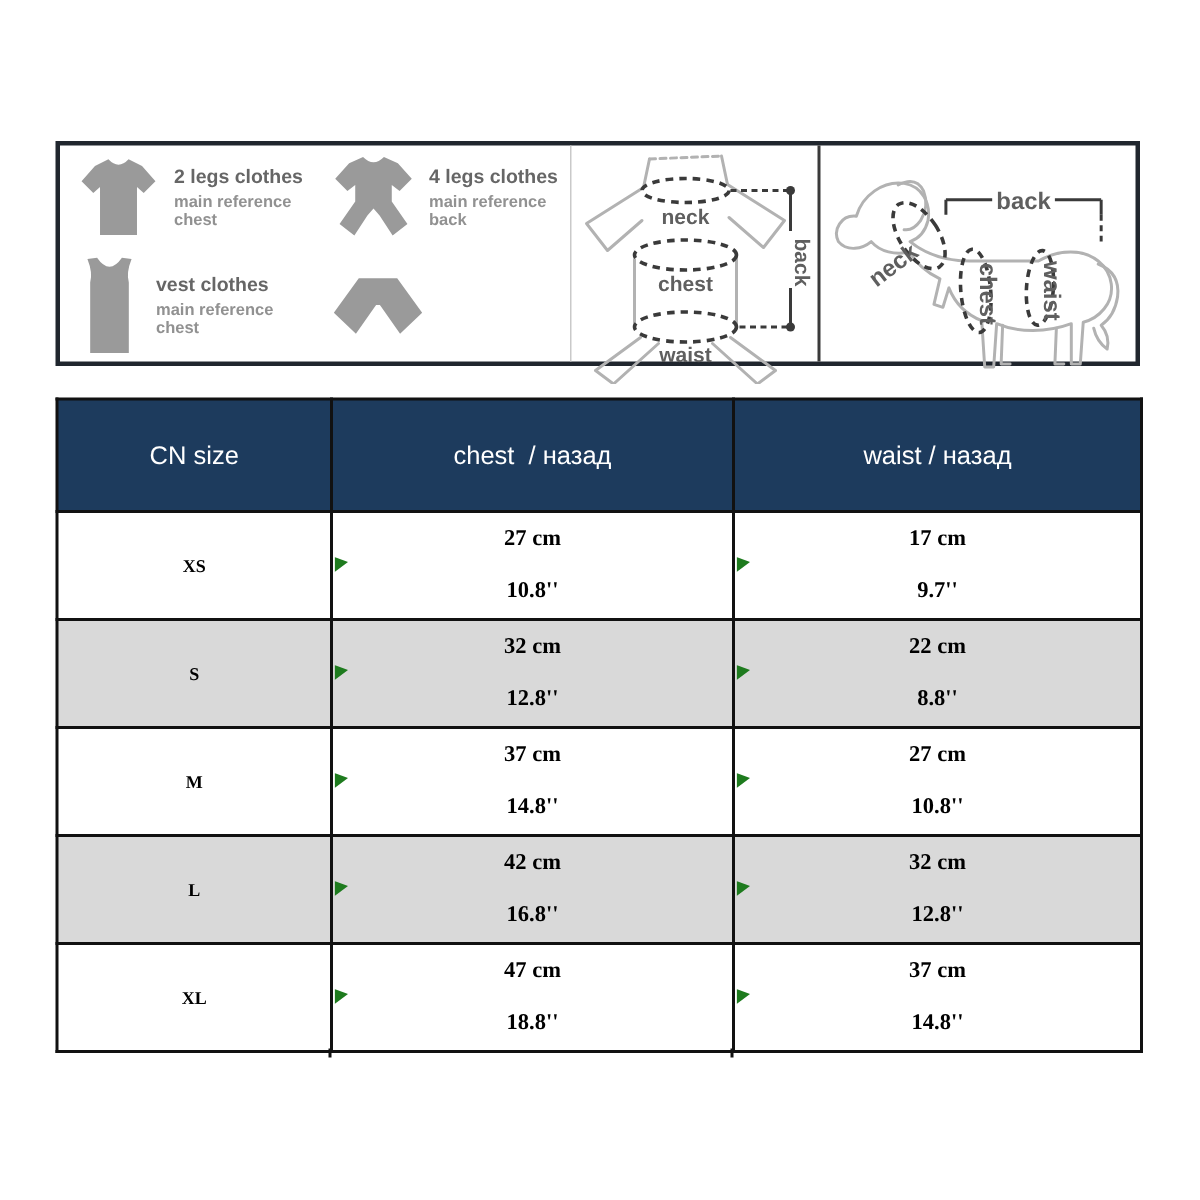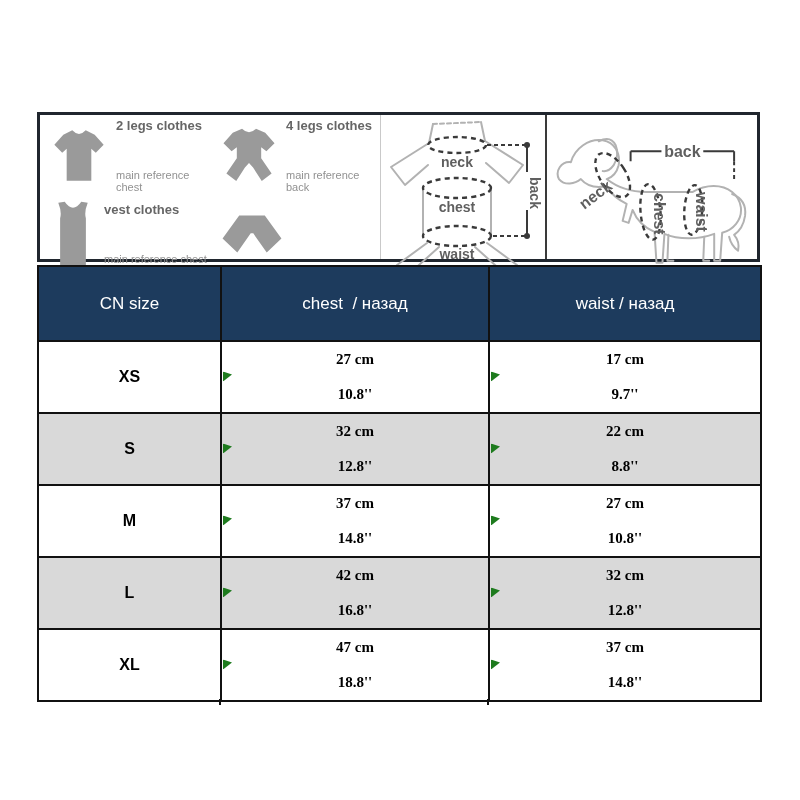--- a/index.html
+++ b/index.html
@@ -1,46 +1,46 @@
 <!DOCTYPE html>
 <html><head>
 <meta charset="utf-8">
 <style>
   html,body{margin:0;padding:0;background:#fff;}
   .page{position:relative;width:800px;height:800px;background:#fff;
         font-family:"Liberation Sans","DejaVu Sans",sans-serif;overflow:hidden;}
 
   
-  .top-panel{position:absolute;left:37px;top:112px;width:723px;height:150px;
+  .top-panel{position:absolute;left:37px;top:94px;width:723px;height:150px;
              border:3px solid #20262e;box-sizing:border-box;background:#fff;display:flex;}
   .clothes-grid{width:344px;display:grid;grid-template-columns:1fr 1fr;grid-template-rows:1fr 1fr;
                 border-right:1px solid #c9c9c9;box-sizing:border-box;}
   .clothes-cell{display:flex;align-items:center;gap:8px;padding:4px 2px 4px 10px;box-sizing:border-box;}
   .clothes-cell svg{flex:0 0 auto;}
   .ct-text{display:flex;flex-direction:column;gap:4px;}
   .ct-title{font-weight:bold;color:#666;font-size:13px;line-height:14px;}
-  .ct-sub{font-weight:normal;color:#919191;font-size:11px;line-height:12px;margin-top:32px;}
+  .ct-sub{font-weight:bold;color:#919191;font-size:11px;line-height:12px;}
   .garment-panel{width:164px;box-sizing:border-box;}
   .dog-panel{flex:1;border-left:2px solid #3a3a3a;box-sizing:border-box;}
 
   .diagram-label{fill:#5f5f5f;font-weight:bold;font-size:14px;
                  font-family:"Liberation Sans",sans-serif;}
   .outline{fill:none;stroke:#b2b2b2;stroke-width:2;stroke-linejoin:round;stroke-linecap:round;}
   .dashdark{fill:none;stroke:#3a3a3a;stroke-width:2.4;stroke-dasharray:5 4;}
   .measure{stroke:#3a3a3a;stroke-width:2;fill:none;}
 
   
   .size-table{position:absolute;left:37px;top:265px;width:723px;height:435px;
               border-collapse:collapse;table-layout:fixed;}
   .size-table th,.size-table td{border:2px solid #111;box-sizing:border-box;padding:0;}
   .size-table th{background:#1d3b5d;color:#fff;font-size:17px;font-weight:normal;
                  height:75px;white-space:pre;}
   .size-table td{height:72px;text-align:center;font-weight:bold;color:#000;background:#fff;}
   tr.alt td{background:#d9d9d9;margin-top:48px;}
-  .size-cell{font-size:16px;}
+  .size-cell{font-size:12px;font-family:Liberation Serif, serif;}
   .val-cell{position:relative;}
   .val-wrap{display:flex;flex-direction:column;justify-content:space-between;
             height:100%;padding:9px 0;box-sizing:border-box;font-size:15px;font-family:Liberation Serif, serif;}
   .marker{position:absolute;left:1px;top:50%;transform:translateY(-56%);
           width:9px;height:10px;background:#1e7b1e;
           clip-path:polygon(0 0,100% 32%,0 100%);}
   .stub{position:absolute;width:2px;height:6px;background:#111;}
 </style>
 </head>
 <body>

